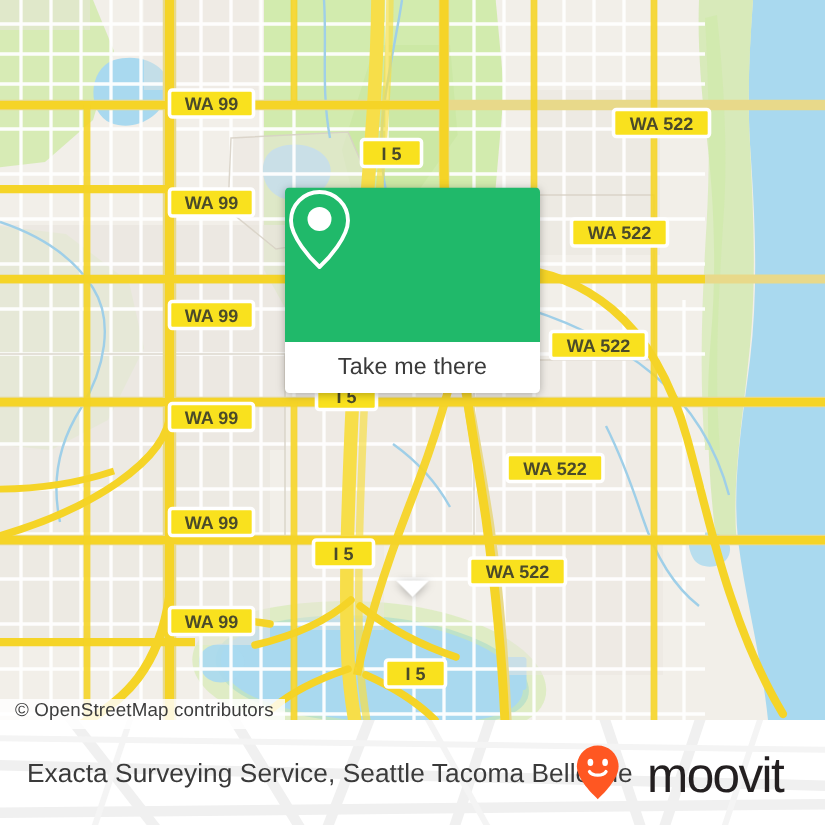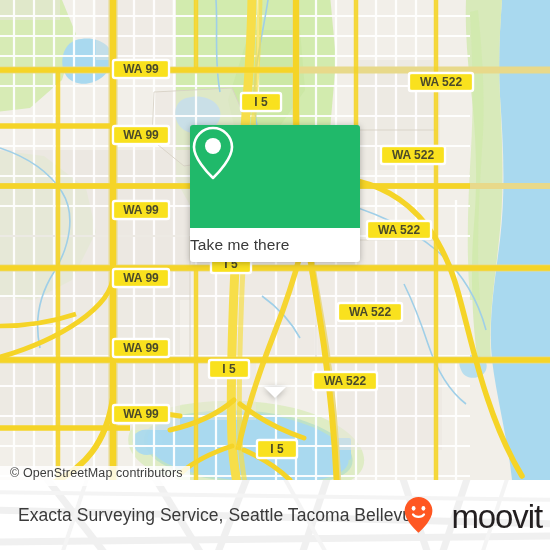--- a/index.html
+++ b/index.html
@@ -46,21 +46,21 @@
     height: 103px;
     background: #20b96a;
     border-radius: 3px 3px 0 0;
     display: flex; align-items: center; justify-content: center;
   }
   .pin-svg { display: block; }
   #popup-body {
     height: 34px;
     background: #ffffff;
     border-radius: 0 0 3px 3px;
-    display: flex; align-items: center; 
+    display: flex; align-items: center; justify-content: center;
     font-size: 15.5px;
     color: #3a3a3a;
     letter-spacing: 0.1px;
   }
   #popup-tail {
     position: absolute;
     left: 50%; top: 262px;
     transform: translateX(-50%);
     width: 0; height: 0;
     border-left: 11px solid transparent;
@@ -85,21 +85,21 @@
     left: 18px; top: 0; height: 70px;
     display: flex; align-items: center;
     font-size: 17.5px;
     color: #3a3a3a;
     letter-spacing: 0.05px;
     white-space: nowrap;
     z-index: 3;
   }
   #brand {
     position: absolute;
-    right: 8px; top: 0; height: 70px;
+    right: 28px; top: 0; height: 70px;
     display: flex; align-items: center; gap: 17px;
     z-index: 3;
   }
   #brand-name {
     font-size: 33px;
     color: #231f20;
     letter-spacing: -1.1px;
     font-weight: 400;
     line-height: 1;
     position: relative;

